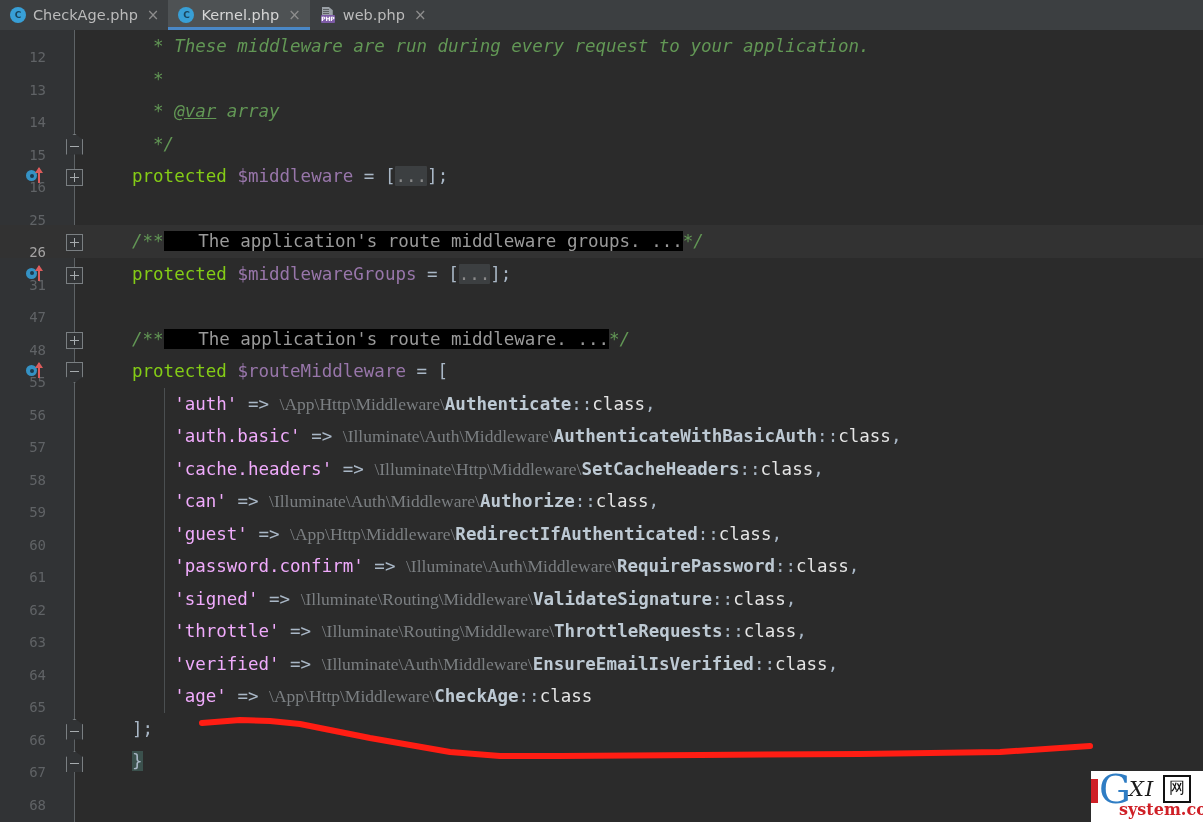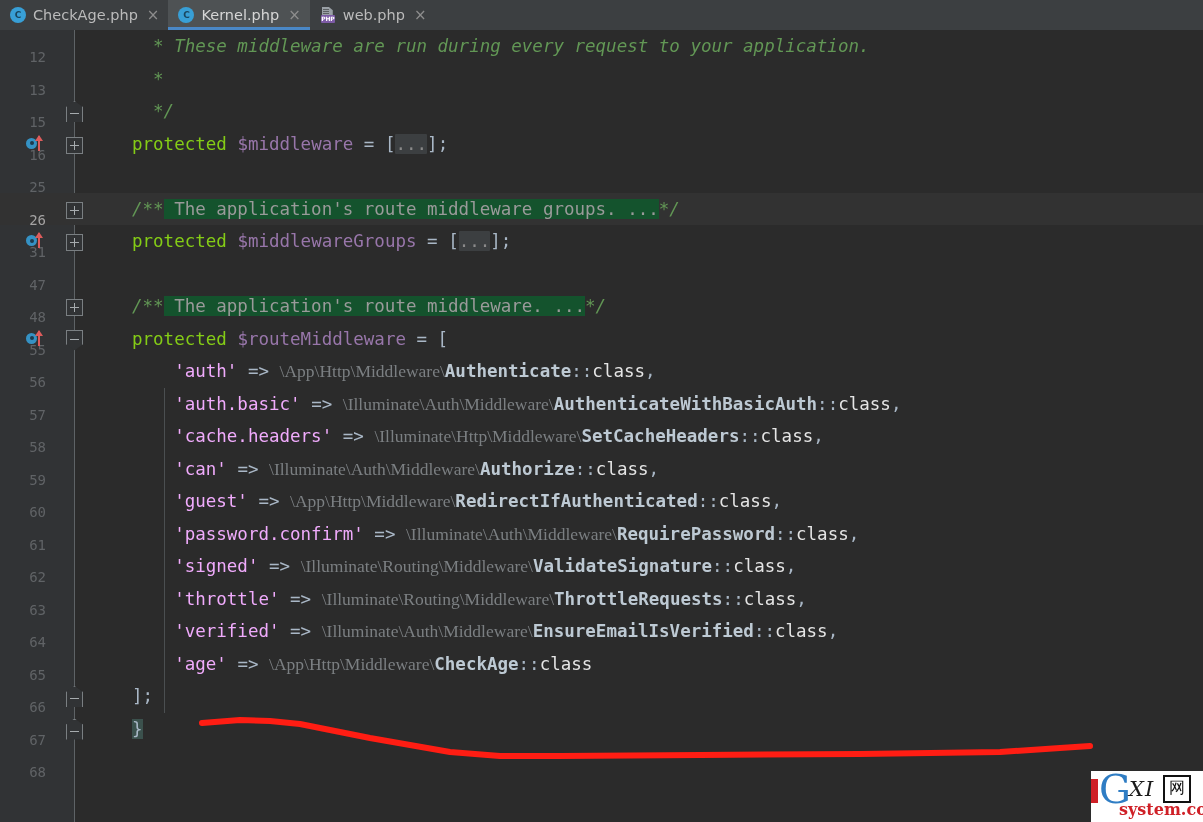--- a/index.html
+++ b/index.html
@@ -228,23 +228,24 @@
   .t-brace { color: #a9b7c6; }
   .t-brace-hl { color: #a9b7c6; background: #3b514d; }
 
   
   .fold-chip {
     background: #3c3f41;
     color: #8a8a8a;
     border-radius: 1px;
   }
   .fold-cmt {
-    background: #14532d;
+    background: #000000;
     color: #9a9a9a;
     font-style: normal;
+    padding-left: 24px;
   }
 
   
   .annot {
     position: absolute; left: 0; top: 0;
     width: 1203px; height: 792px;
     pointer-events: none;
   }
 
   
@@ -308,20 +309,21 @@
   </div>
 </div>
 
 <div class="editor">
   <div class="gutter-bg"></div>
   <div class="fold-line"></div>
 
   <div class="rows" id="rows">
       <div class="row"><span class="gnum">12</span><span class="code"><span class="t-cmt">  * These middleware are run during every request to your application.</span></span></div>
       <div class="row"><span class="gnum">13</span><span class="code"><span class="t-cmt">  *</span></span></div>
+      <div class="row"><span class="gnum">14</span><span class="code"><span class="t-cmt">  * </span><span class="t-tag">@var</span><span class="t-cmt"> array</span></span></div>
       <div class="row"><span class="gnum">15</span><span class="fold-house"><span class="sh"></span></span><span class="code"><span class="t-cmt">  */</span></span></div>
       <div class="row"><span class="gnum">16</span><span class="mark-override"><span class="ring"></span><span class="arw"></span></span><span class="fold-plus"></span><span class="code"><span class="t-kw">protected</span><span class="t-plain"> </span><span class="t-var">$middleware</span><span class="t-plain"> </span><span class="t-op">=</span><span class="t-plain"> </span><span class="t-brace">[</span><span class="fold-chip">...</span><span class="t-brace">]</span><span class="t-op">;</span></span></div>
       <div class="row"><span class="gnum">25</span><span class="code"></span></div>
       <div class="row caret"><span class="gnum">26</span><span class="fold-plus"></span><span class="code"><span class="t-cmt">/**</span><span class="fold-cmt"> The application's route middleware groups. ...</span><span class="t-cmt">*/</span></span></div>
       <div class="row"><span class="gnum">31</span><span class="mark-override"><span class="ring"></span><span class="arw"></span></span><span class="fold-plus"></span><span class="code"><span class="t-kw">protected</span><span class="t-plain"> </span><span class="t-var">$middlewareGroups</span><span class="t-plain"> </span><span class="t-op">=</span><span class="t-plain"> </span><span class="t-brace">[</span><span class="fold-chip">...</span><span class="t-brace">]</span><span class="t-op">;</span></span></div>
       <div class="row"><span class="gnum">47</span><span class="code"></span></div>
       <div class="row"><span class="gnum">48</span><span class="fold-plus"></span><span class="code"><span class="t-cmt">/**</span><span class="fold-cmt"> The application's route middleware. ...</span><span class="t-cmt">*/</span></span></div>
       <div class="row"><span class="gnum">55</span><span class="mark-override"><span class="ring"></span><span class="arw"></span></span><span class="fold-tail"><span class="sh"></span></span><span class="code"><span class="t-kw">protected</span><span class="t-plain"> </span><span class="t-var">$routeMiddleware</span><span class="t-plain"> </span><span class="t-op">=</span><span class="t-plain"> </span><span class="t-brace">[</span></span></div>
       <div class="row"><span class="gnum">56</span><span class="code"><span class="t-plain">    </span><span class="t-str">'auth'</span><span class="t-plain"> </span><span class="t-op">=&gt;</span><span class="t-plain"> </span><span class="t-ns">\App\Http\Middleware\</span><span class="t-cls">Authenticate</span><span class="t-op">::</span><span class="t-class">class</span><span class="t-op">,</span></span></div>
       <div class="row"><span class="gnum">57</span><span class="code"><span class="t-plain">    </span><span class="t-str">'auth.basic'</span><span class="t-plain"> </span><span class="t-op">=&gt;</span><span class="t-plain"> </span><span class="t-ns">\Illuminate\Auth\Middleware\</span><span class="t-cls">AuthenticateWithBasicAuth</span><span class="t-op">::</span><span class="t-class">class</span><span class="t-op">,</span></span></div>

